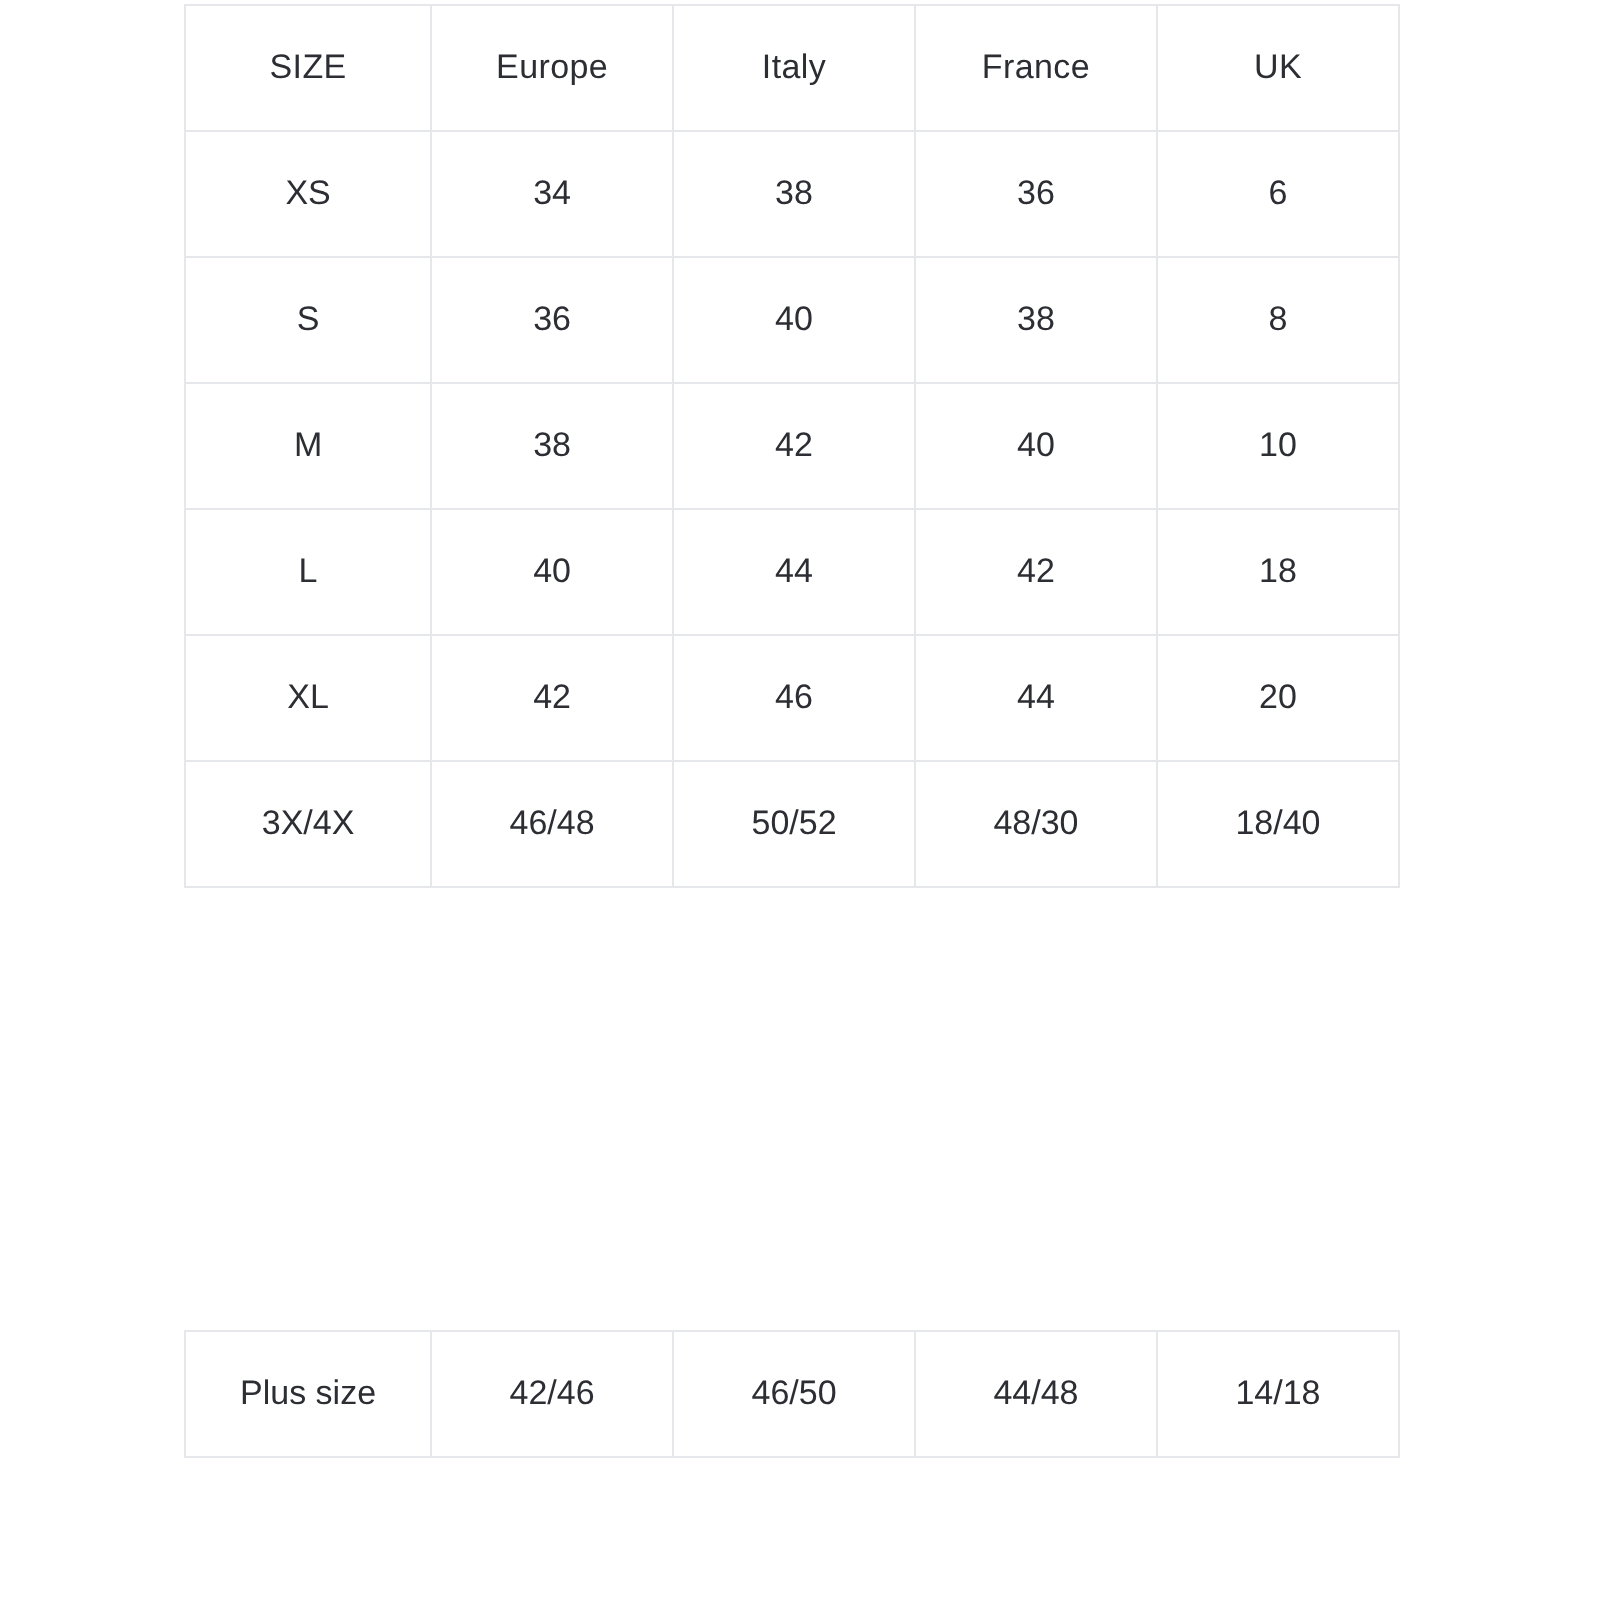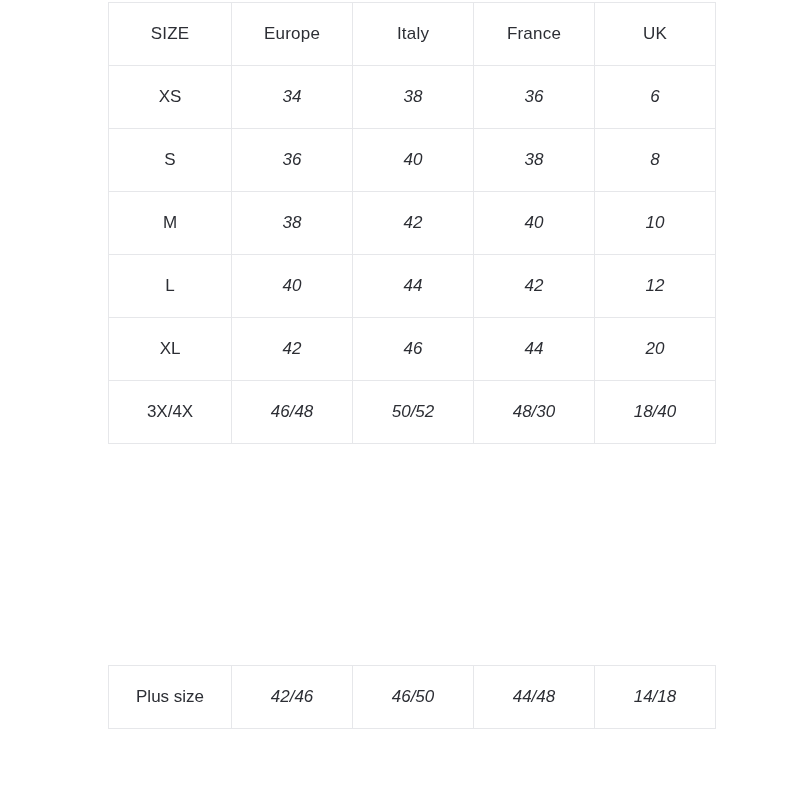--- a/index.html
+++ b/index.html
@@ -13,21 +13,21 @@
   }
   #page {
     position: relative;
     width: 800px;
     height: 800px;
     box-sizing: border-box;
     overflow: hidden;
   }
   .table-wrap {
     position: absolute;
-    left: 108px;
+    left: 92px;
     width: 608px;
   }
   #main-table-wrap { top: 2px; }
   #secondary-table-wrap { top: 665px; }
 
   table.size-table {
     border-collapse: collapse;
     width: 608px;
     table-layout: fixed;
   }
@@ -58,21 +58,20 @@
     color: #23252b;
   }
   td.row-label {
     font-weight: bold;
     font-size: 16.5px;
     color: #23252b;
   }
   td.value-cell {
     font-size: 17px;
     color: #34363c;
-    font-style: italic;
   }
   .nowrap { white-space: nowrap; }
 </style>
 </head>
 <body>
 
 <div id="page">
 
   <div class="table-wrap" id="main-table-wrap">
     <table class="size-table" id="main-table">
@@ -112,21 +111,21 @@
           <td class="value-cell nowrap">38</td>
           <td class="value-cell nowrap">42</td>
           <td class="value-cell nowrap">40</td>
           <td class="value-cell nowrap">10</td>
         </tr>
         <tr>
           <td class="row-label">L</td>
           <td class="value-cell nowrap">40</td>
           <td class="value-cell nowrap">44</td>
           <td class="value-cell nowrap">42</td>
-          <td class="value-cell nowrap">12</td>
+          <td class="value-cell nowrap">18</td>
         </tr>
         <tr>
           <td class="row-label">XL</td>
           <td class="value-cell nowrap">42</td>
           <td class="value-cell nowrap">46</td>
           <td class="value-cell nowrap">44</td>
           <td class="value-cell nowrap">20</td>
         </tr>
         <tr>
           <td class="row-label">3X/4X</td>

